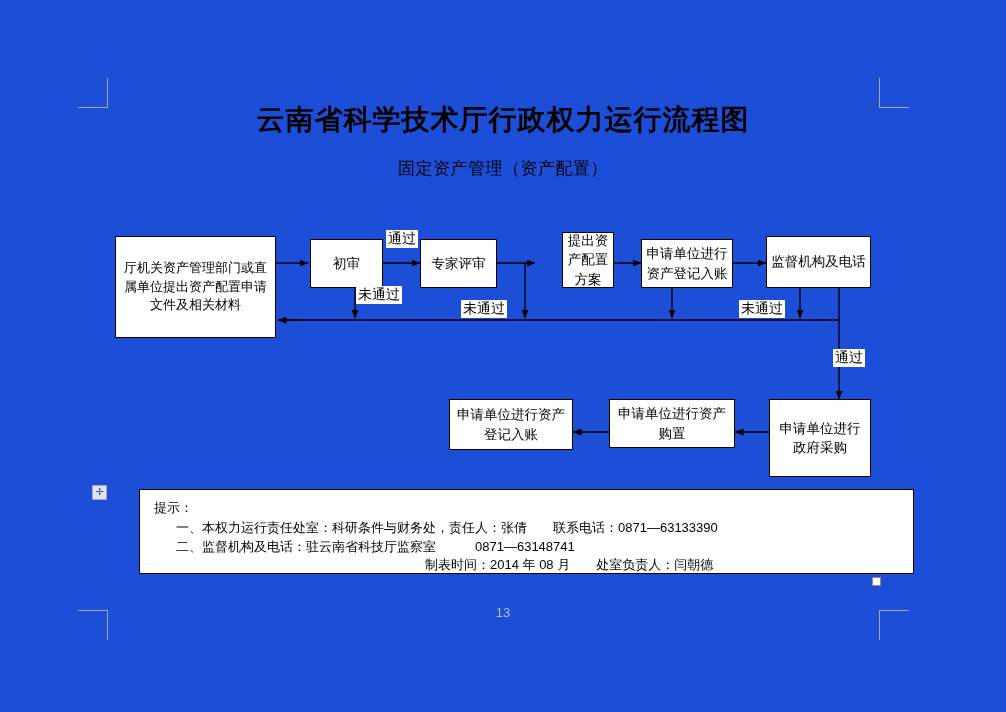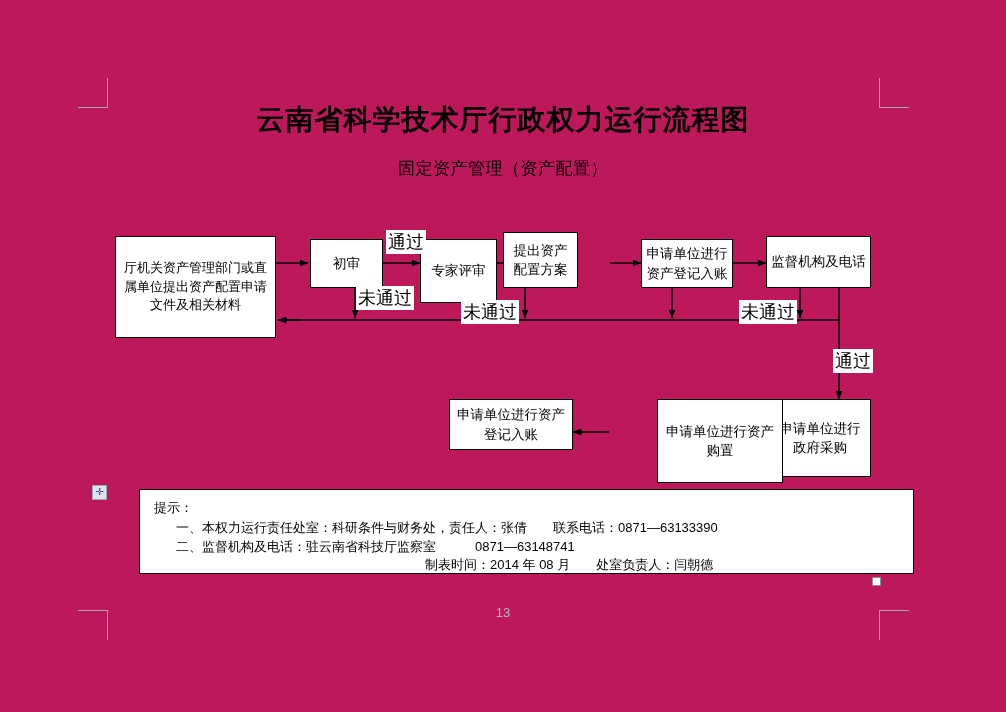--- a/index.html
+++ b/index.html
@@ -9,21 +9,21 @@
   }
   body {
     font-family: "Liberation Sans", "DejaVu Sans", sans-serif;
     color: #000000;
   }
   #page {
     position: relative;
     width: 1006px;
     height: 712px;
     overflow: hidden;
-    background: #be185d;
+    background: #1d4ed8;
   }
 
   
   .crop-mark {
     position: absolute;
     width: 30px;
     height: 30px;
   }
   .crop-mark span {
     position: absolute;
@@ -82,21 +82,21 @@
     justify-content: center;
     text-align: center;
     font-size: 13.5px;
     line-height: 1.42;
     padding: 2px 4px;
   }
   .node.tall { font-size: 13px; }
 
   .edge-label {
     position: absolute;
-    font-size: 18px;
+    font-size: 14px;
     background: #ffffff;
     padding: 0 2px;
     white-space: nowrap;
   }
 
   
   .note-box {
     position: absolute;
     left: 103px;
     top: 489px;
@@ -215,31 +215,31 @@
       <line x1="769" y1="432" x2="735" y2="432" marker-end="url(#ah)"></line>
 
       <line x1="609" y1="432" x2="573" y2="432" marker-end="url(#ah)"></line>
     </g>
   </svg>
 
   <div class="node tall" style="left:115px; top:236px; width:161px; height:102px;">厅机关资产管理部门或直属单位提出资产配置申请文件及相关材料</div>
 
   <div class="node" style="left:310px; top:239px; width:73px; height:49px;">初审</div>
 
-  <div class="node" style="left:420px; top:239px; width:77px; height:64px;">专家评审</div>
-
-  <div class="node" style="left:503px; top:232px; width:75px; height:56px;">提出资产配置方案</div>
+  <div class="node" style="left:420px; top:239px; width:77px; height:49px;">专家评审</div>
+
+  <div class="node" style="left:562px; top:232px; width:52px; height:56px;">提出资产配置方案</div>
 
   <div class="node" style="left:641px; top:239px; width:92px; height:49px;">申请单位进行资产登记入账</div>
 
   <div class="node" style="left:766px; top:236px; width:105px; height:52px;">监督机构及电话</div>
 
   <div class="node" style="left:769px; top:399px; width:102px; height:78px;">申请单位进行政府采购</div>
 
-  <div class="node" style="left:609px; top:399px; width:126px; height:84px;margin-left:48px;">申请单位进行资产购置</div>
+  <div class="node" style="left:609px; top:399px; width:126px; height:49px;">申请单位进行资产购置</div>
 
   <div class="node" style="left:449px; top:399px; width:124px; height:51px;">申请单位进行资产登记入账</div>
 
   <div class="edge-label" style="left:386px; top:230px;">通过</div>
   <div class="edge-label" style="left:356px; top:286px;">未通过</div>
   <div class="edge-label" style="left:461px; top:300px;">未通过</div>
   <div class="edge-label" style="left:739px; top:300px;">未通过</div>
   <div class="edge-label" style="left:833px; top:349px;">通过</div>
 
   <div class="canvas-handle">✛</div>

